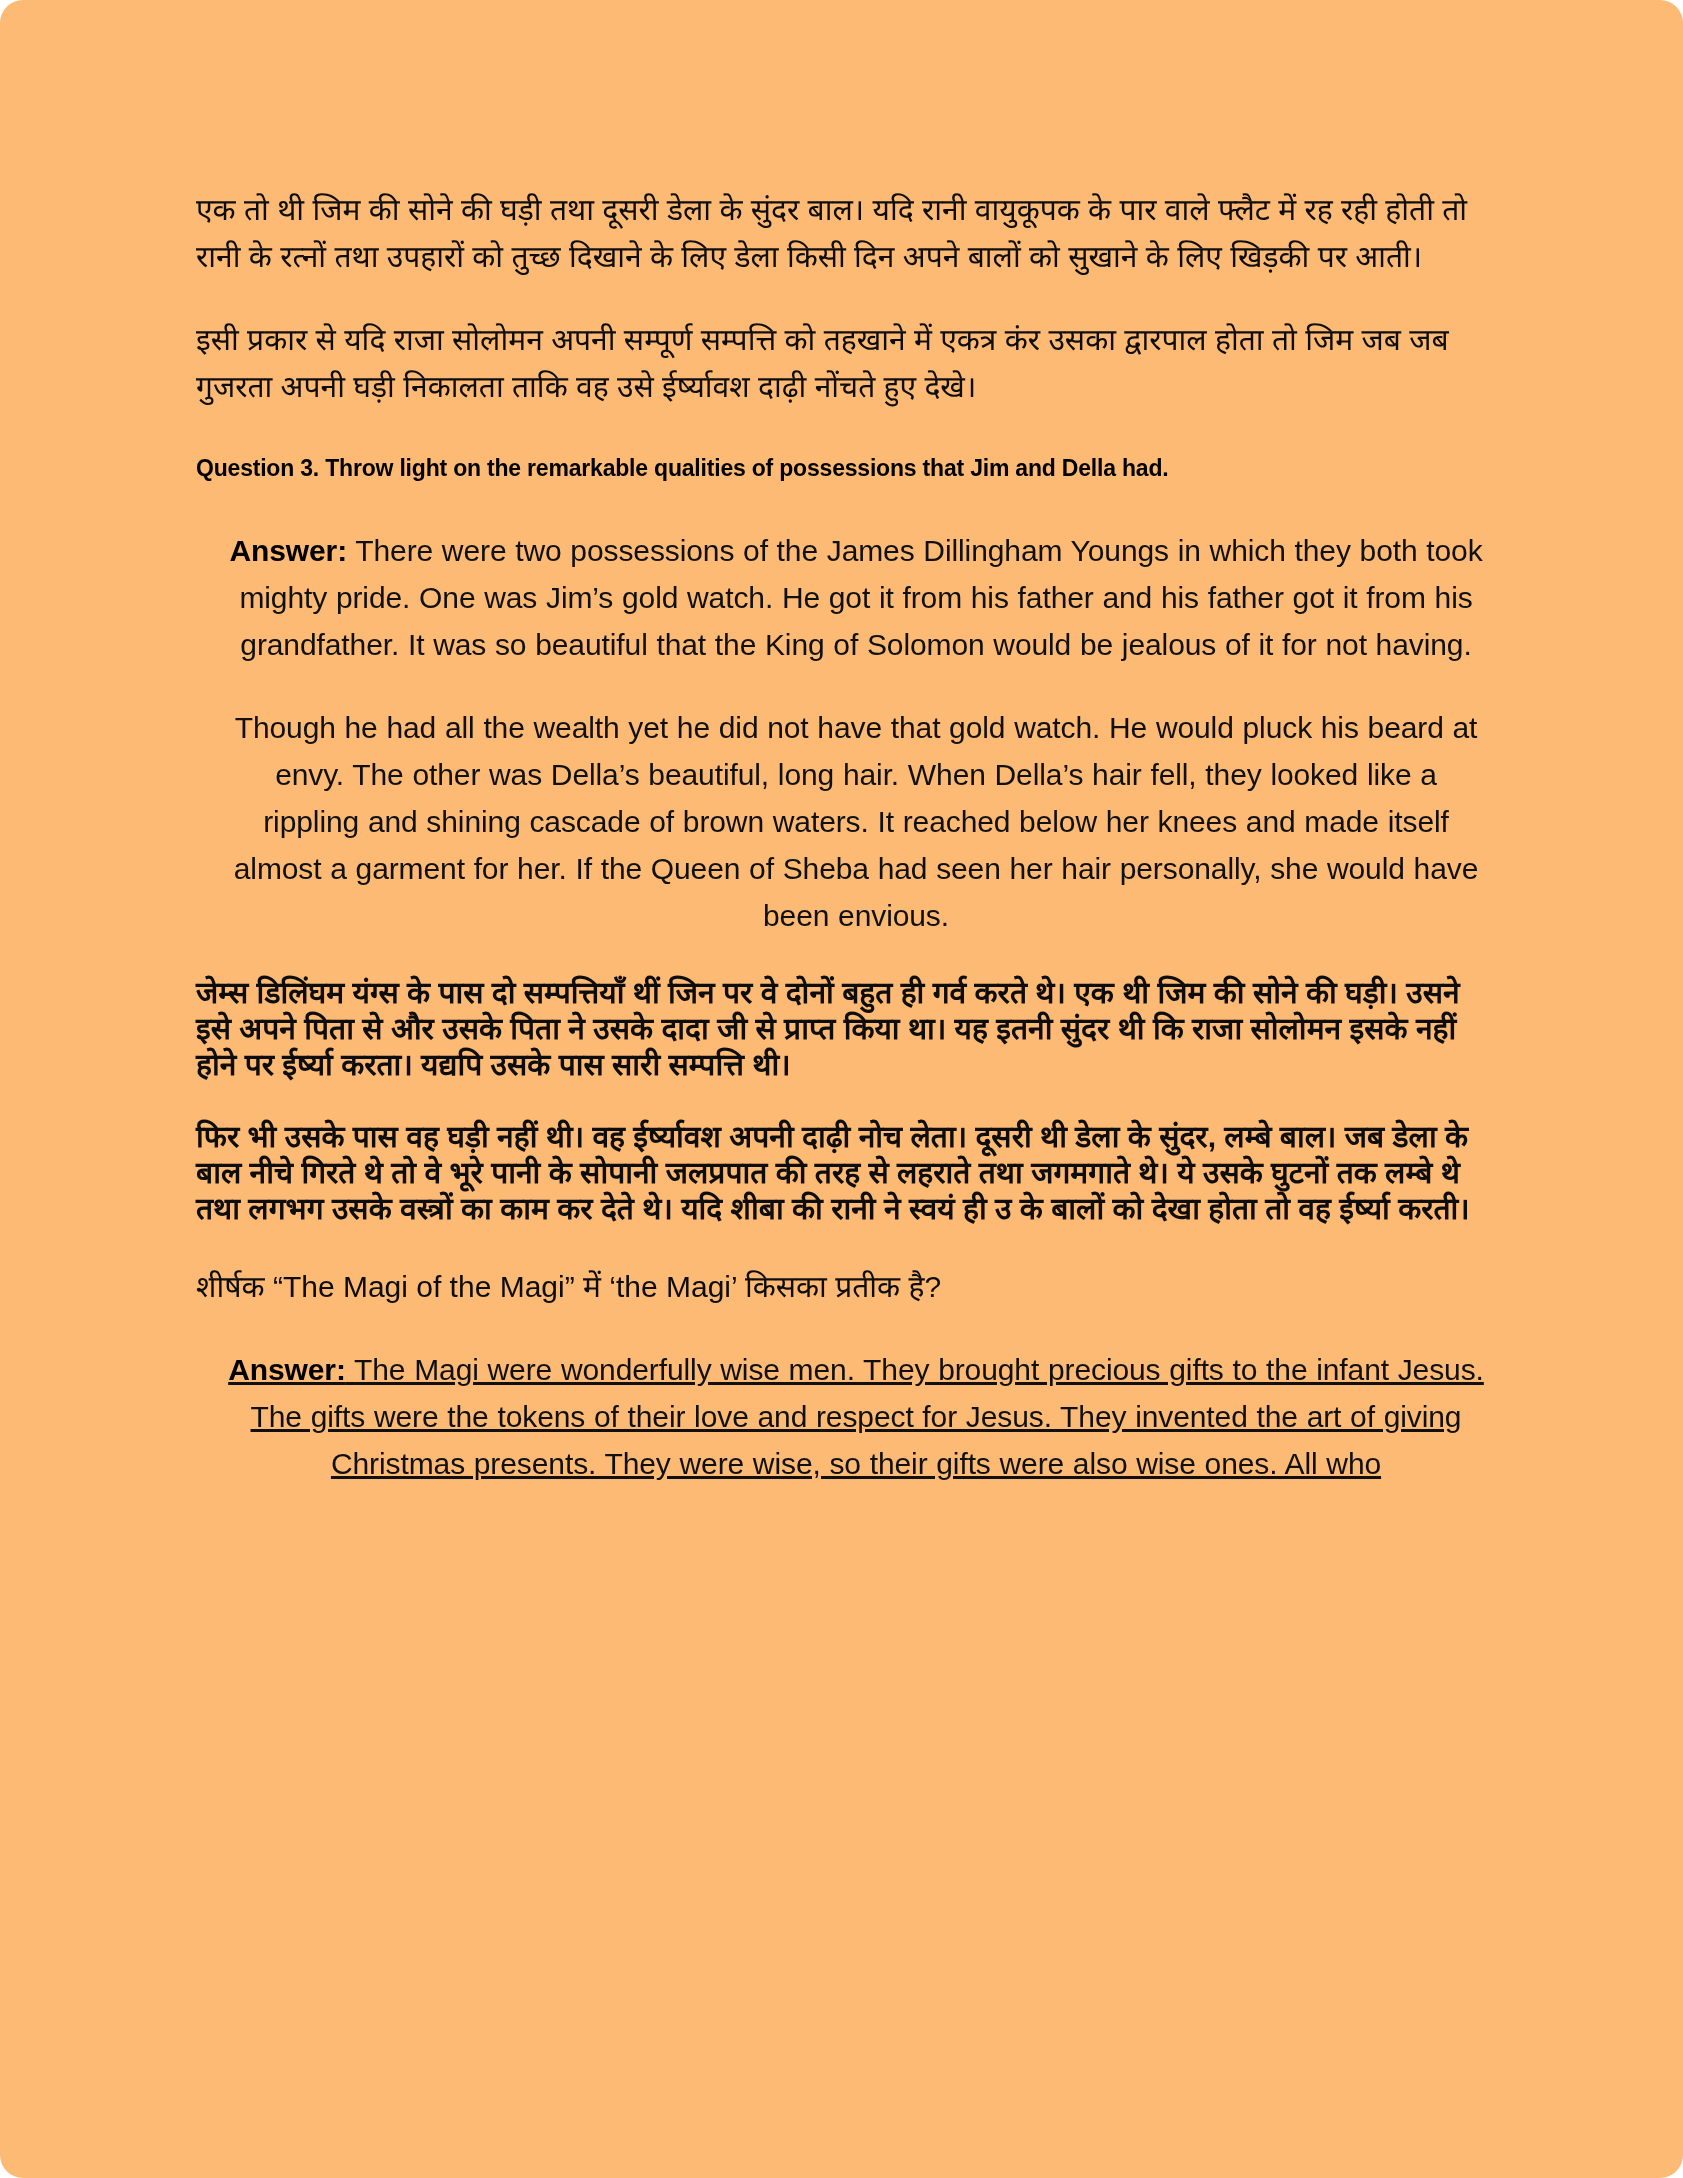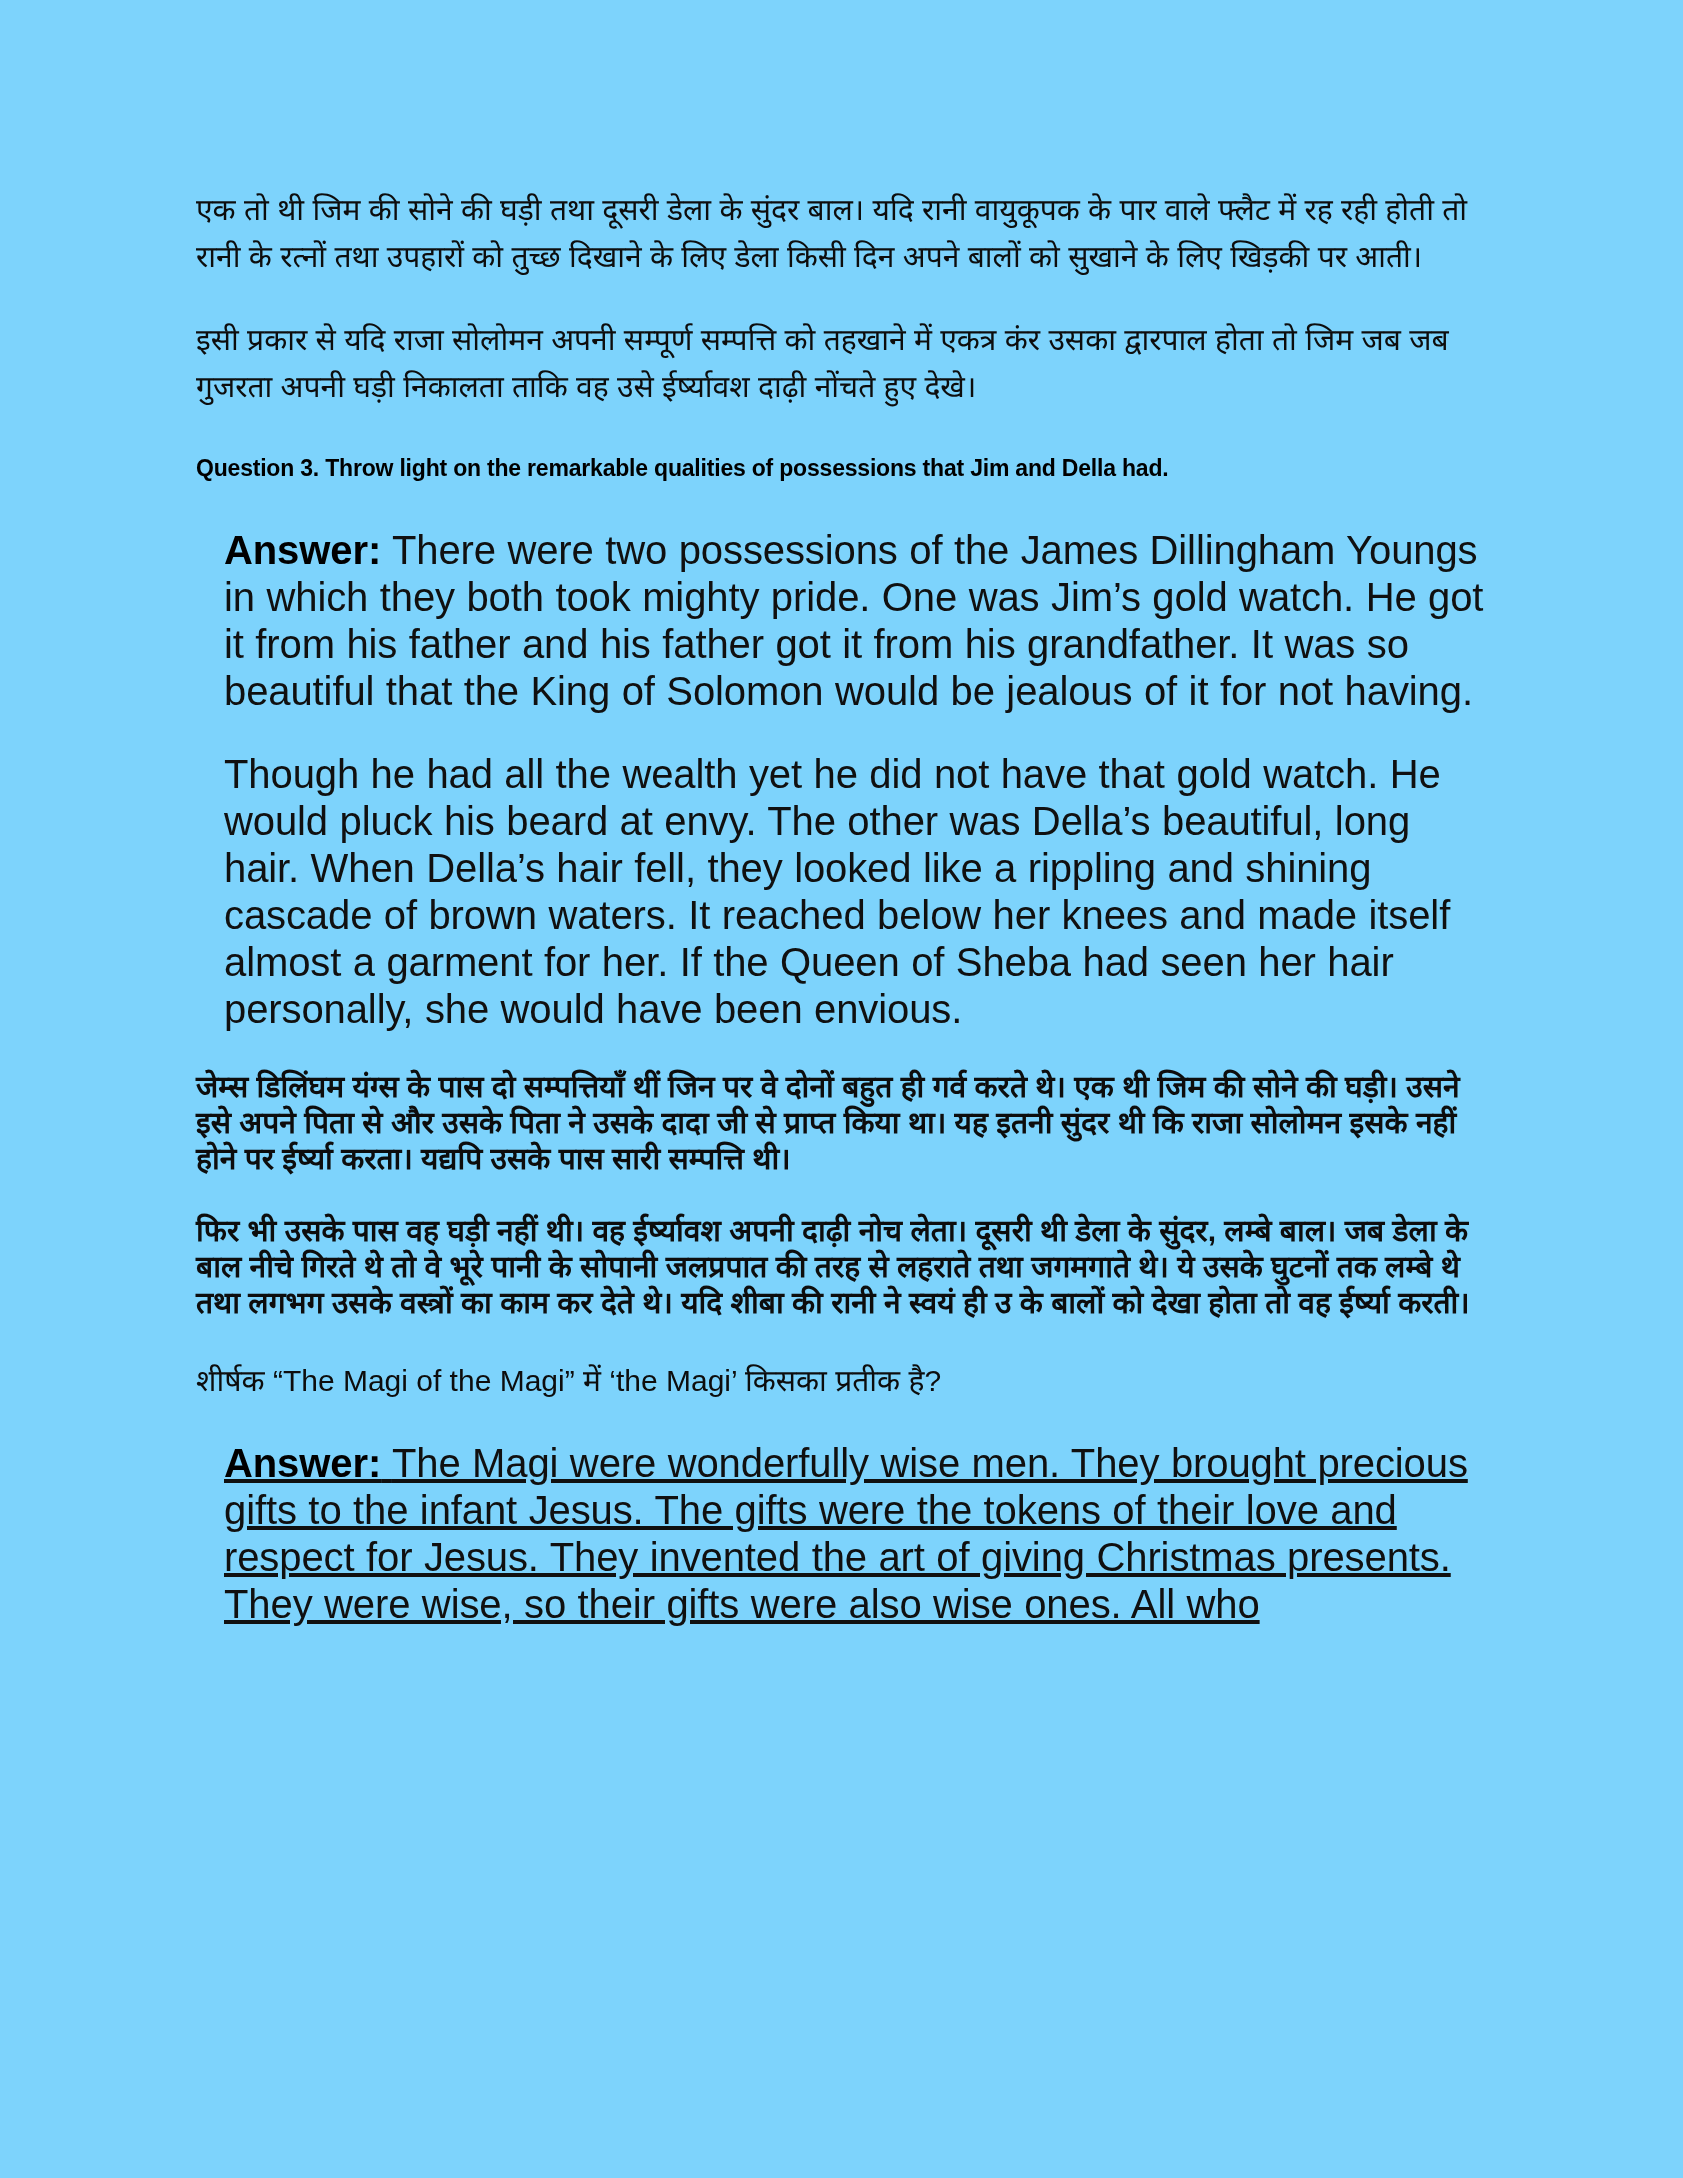--- a/index.html
+++ b/index.html
@@ -4,42 +4,43 @@
 <style>
   html, body {
     margin: 0;
     padding: 0;
     background: #ffffff;
   }
   .page {
     position: relative;
     width: 1683px;
     height: 2178px;
-    background: #7dd3fc;
+    background: #fdba74;
     box-sizing: border-box;
     overflow: hidden;
+    border-radius: 23px;
   }
   .content {
     position: absolute;
     left: 196px;
     top: 186px;
     width: 1292px;
   }
   p, h3 {
     margin: 0;
     padding: 0;
   }
   .para-en {
     font-family: "Liberation Sans Narrow", "Liberation Sans", sans-serif;
     font-stretch: condensed;
-    font-size: 40px;
+    font-size: 30px;
     line-height: 47px;
     color: #101010;
     letter-spacing: -0.1px;
-    text-align: left;
+    text-align: center;
     margin-bottom: 36px;
     word-spacing: 0.5px;
     margin-left: 28px;
   }
   .para-hi {
     font-family: "Liberation Sans Narrow", "Liberation Sans", sans-serif;
     font-stretch: condensed;
     font-size: 30px;
     line-height: 47px;
     color: #0d0d0d;

